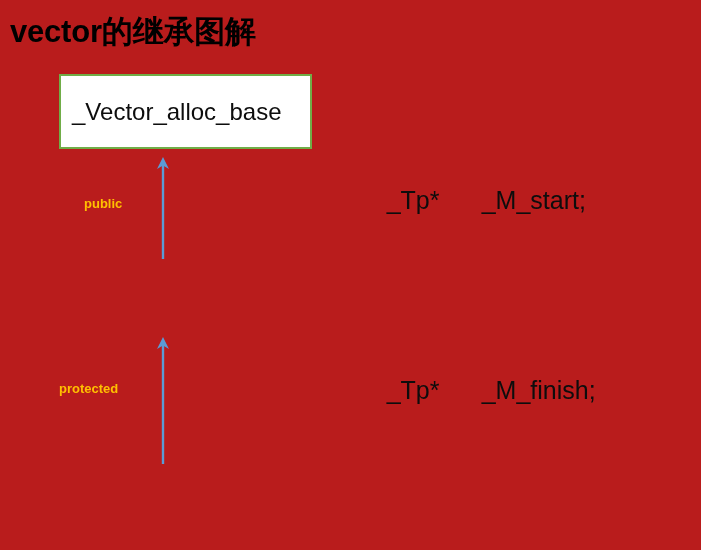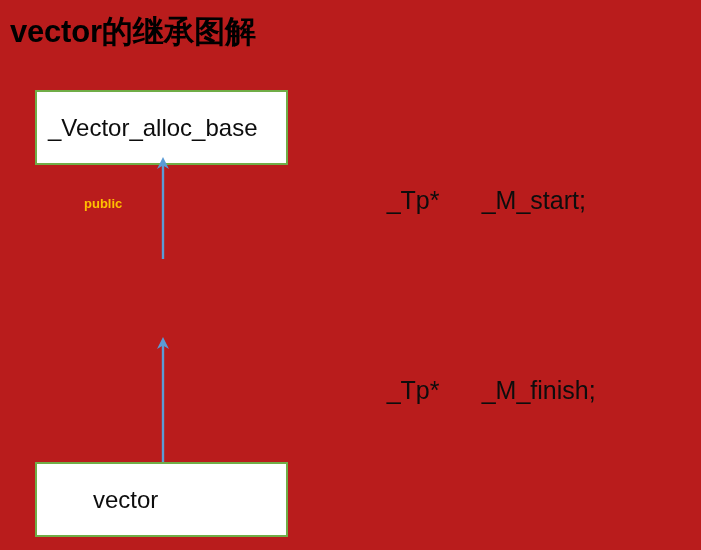--- a/index.html
+++ b/index.html
@@ -50,21 +50,21 @@
     align-items: center;
   }
   .class-box .box-label {
     font-size: 24px;
     color: #0d0d0d;
     white-space: nowrap;
     line-height: 1;
     font-weight: normal;
   }
 
-  #box-alloc-base { top: 90px; }
+  #box-alloc-base { top: 74px; margin-left: 24px; }
   #box-alloc-base .box-label { margin-left: 11px; }
 
   #box-vector-base { top: 257px; }
   #box-vector-base .box-label { margin-left: 11px; }
 
   #box-vector { top: 462px; }
   #box-vector .box-label { margin-left: 56px; }
 
   
   .arrow {
@@ -129,24 +129,22 @@
   </div>
   <div id="label-public" class="arrow-label">public</div>
 
 
   <div id="arrow-protected" class="arrow">
     <svg width="22" height="129" viewBox="0 0 22 129">
       <line x1="11" y1="129" x2="11" y2="10" stroke="#5B9BD5" stroke-width="2.4"></line>
       <path d="M 11 2 L 17 14 L 11 10.5 L 5 14 Z" fill="#5B9BD5"></path>
     </svg>
   </div>
+  <div id="label-protected" class="arrow-label">protected</div>
 
-  <div id="box-vector" class="class-box">
-    <span class="box-label">vector</span>
-  </div>
 
   <div id="member-list">
     <span class="member-line">
       <span class="member-type">_Tp*</span><span class="member-name">_M_start;</span>
     </span>
     <span class="member-line">
       <span class="member-type">_Tp*</span><span class="member-name">_M_finish;</span>
     </span>
     <span class="member-line">
       <span class="member-type">_Tp*</span><span class="member-name">_M_end_of_storage;</span>

